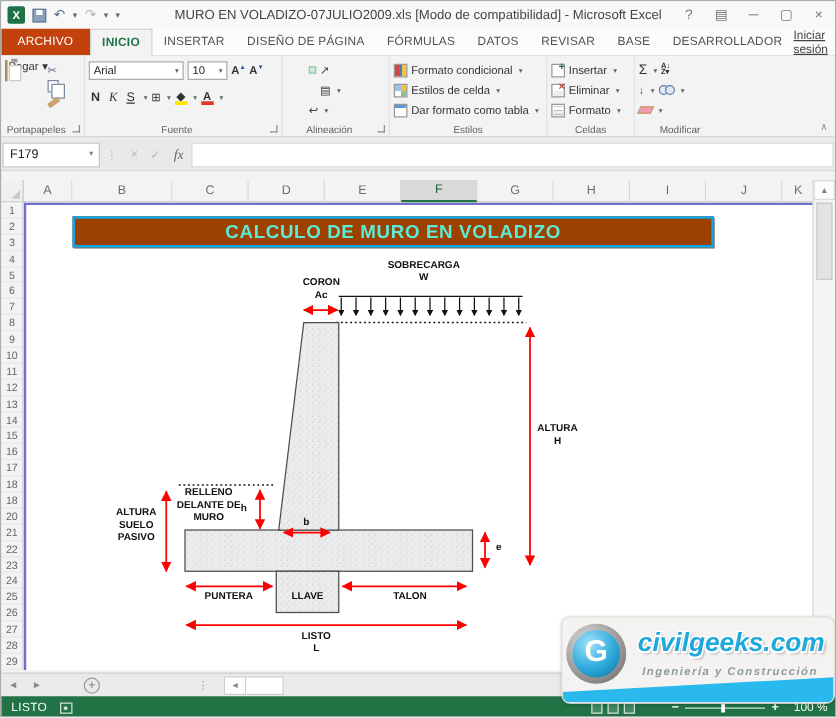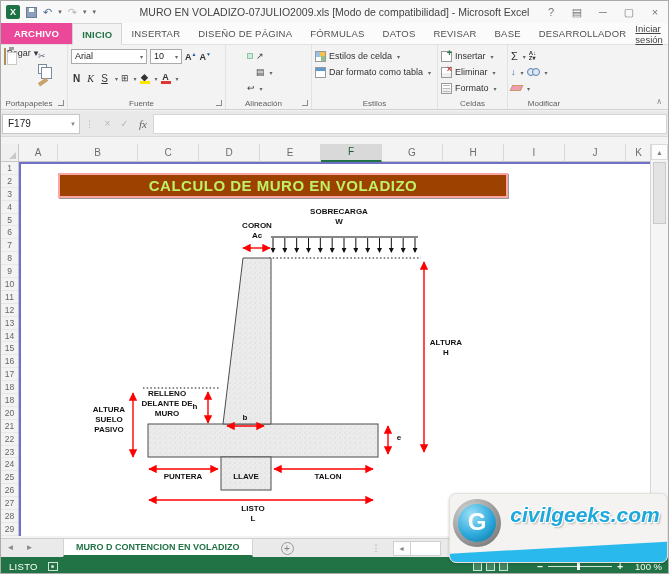--- a/index.html
+++ b/index.html
@@ -15,21 +15,21 @@
   .qbtn{color:#4f6b8f;font-size:11px;line-height:11px;}
   .qbtn.dim{color:#b5b5b5;}
   .qcaret{color:#666;font-size:7px;}
   .title-text{position:absolute;left:0;right:0;text-align:center;font-size:10.5px;color:#444;white-space:nowrap;}
   .winctrls{position:absolute;right:0;top:0;height:22px;display:flex;align-items:center;}
   .wbtn{width:26px;text-align:center;color:#777;font-size:11px;line-height:22px;}
 
   
   .tabrow{position:absolute;left:0;top:22px;width:100%;height:22px;background:#fbfbfb;display:flex;align-items:stretch;border-bottom:1px solid #e1e1e1;}
   .menu-tab{padding:0 9px;font-size:9.5px;color:#505050;display:flex;align-items:center;white-space:nowrap;letter-spacing:.2px;}
-  .menu-tab.file{background:#ec4899;color:#fff;padding:8px 13px;font-weight:bold;}
+  .menu-tab.file{background:#c2410c;color:#fff;padding:8px 13px;}
   .menu-tab.active{background:#f3f3f3;color:#217346;border:1px solid #d4d4d4;border-bottom:1px solid #f3f3f3;margin-bottom:-1px;font-weight:bold;}
   .signin{margin-left:auto;display:flex;align-items:center;gap:5px;padding-right:4px;font-size:9.5px;color:#444;text-decoration:underline;}
 
   
   .ribbon{position:absolute;left:0;top:44px;width:100%;height:65px;background:#f3f3f3;border-bottom:1px solid #d0d0d0;display:flex;white-space:nowrap;}
   .rgroup{position:relative;height:100%;border-right:1px solid #e2e2e2;padding:3px 3px 13px 3px;}
   .rlabel{position:absolute;bottom:1px;left:0;right:10px;text-align:center;font-size:8px;color:#5f5f5f;}
   .launcher{position:absolute;right:3px;bottom:3px;width:6px;height:6px;border-right:1px solid #8c8c8c;border-bottom:1px solid #8c8c8c;}
   .rrow{display:flex;align-items:center;gap:3px;height:16px;}
   .combo{background:#fff;border:1px solid #ababab;height:15px;font-size:9px;color:#222;display:flex;align-items:center;justify-content:space-between;padding:0 3px;}
@@ -90,21 +90,21 @@
   .corner:before{content:"";position:absolute;right:2px;bottom:2px;border-left:7px solid transparent;border-bottom:7px solid #c9c9c9;}
   .colhead{height:18px;background:#f3f3f3;border-right:1px solid #d8d8d8;border-bottom:1px solid #c6c6c6;font-size:10px;color:#6d6d6d;text-align:center;line-height:17px;}
   .colhead.active{background:#d9d9d9;color:#1e5c38;border-bottom:2px solid #217346;line-height:15px;}
 
   
   .rowheaders{position:absolute;left:0;top:161px;width:18px;height:374px;background:#f3f3f3;border-right:1px solid #c6c6c6;overflow:hidden;}
   .rowhead{height:12.9px;font-size:8.5px;color:#666;text-align:center;line-height:12.9px;border-bottom:1px solid #e7e7e7;}
   .gridcontent{position:absolute;left:18px;top:161px;width:633px;height:374px;background:#fff;overflow:hidden;}
   .pb-top{position:absolute;left:0;top:0;width:100%;height:2px;background:#7070c8;}
   .pb-left{position:absolute;left:0;top:0;width:2px;height:100%;background:#7070c8;}
-  .banner{position:absolute;left:39px;top:11px;width:450px;height:25px;background:#9c4100;border:2px solid #fca5a5;box-shadow:1px 1px 0 #999;color:#bef264;font-weight:bold;font-size:15px;text-align:center;line-height:21px;letter-spacing:.5px;}
+  .banner{position:absolute;left:39px;top:11px;width:513px;height:25px;background:#9c4100;border:2px solid #0ea5e9;box-shadow:1px 1px 0 #999;color:#5eead4;font-weight:bold;font-size:15px;text-align:center;line-height:21px;letter-spacing:.5px;}
   .dsvg{position:absolute;left:0;top:0;}
   .dlb{position:absolute;font-size:8px;font-weight:bold;color:#111;text-align:center;white-space:pre-line;line-height:10px;}
 
   
   .vscroll{position:absolute;right:0;top:143px;width:18px;height:392px;background:#f5f5f5;border-left:1px solid #d6d6d6;}
   .vbtn{height:16px;text-align:center;font-size:7px;color:#848484;line-height:16px;background:#fdfdfd;border:1px solid #dadada;}
   .vthumb{margin:2px 2px;height:62px;background:#e3e3e3;border:1px solid #cacaca;}
 
   
   .tabbar{position:absolute;left:0;top:537px;width:100%;height:19px;background:#eaeaea;border-top:1px solid #cfcfcf;display:flex;align-items:stretch;}
@@ -249,20 +249,25 @@
         <span class="albtn"><span class="alico" style="width:10px"></span></span>
         <span class="mini">↩</span>
           <span class="car">▾</span>
       </div>
       <span class="rlabel">Alineación</span>
       <span class="launcher"></span>
     </div>
 
 
     <div class="rgroup" style="width:126px">
+      <div class="rrow">
+        <span class="stico cf"></span>
+        <span class="rtxt">Formato condicional</span>
+          <span class="car">▾</span>
+      </div>
       <div class="rrow">
         <span class="stico cs"></span>
         <span class="rtxt">Estilos de celda</span>
           <span class="car">▾</span>
       </div>
       <div class="rrow">
         <span class="stico tb"></span>
         <span class="rtxt">Dar formato como tabla</span>
           <span class="car">▾</span>
       </div>
@@ -450,21 +455,20 @@
   </div>
 
   <div class="vscroll">
     <div class="vbtn">▲</div>
     <div class="vthumb"></div>
   </div>
 
   <div class="tabbar">
     <span class="navarr">◄</span>
     <span class="navarr">►</span>
-    <div class="sheettab">MURO D CONTENCION EN VOLADIZO</div>
     <span class="addsheet">+</span>
     <span class="tdots">⋮</span>
     <span class="hbtn">◄</span>
     <span class="htrack"></span>
   </div>
 
   <div class="statusbar">
     <span class="stmode">LISTO</span>
     <span class="macroico"></span>
     <div class="viewicons">
@@ -480,16 +484,17 @@
       <span class="zplus">+</span>
       <span class="zval">100 %</span>
     </div>
   </div>
 
   <div class="cg">
     <div class="cg-circle">
         <div class="cg-ball">G</div>
       </div>
     <div class="cg-name">civilgeeks.com</div>
+    <div class="cg-tag">Ingeniería y Construcción</div>
     <div class="cg-wedge"></div>
   </div>
 
 </div>
 
 </body></html>

